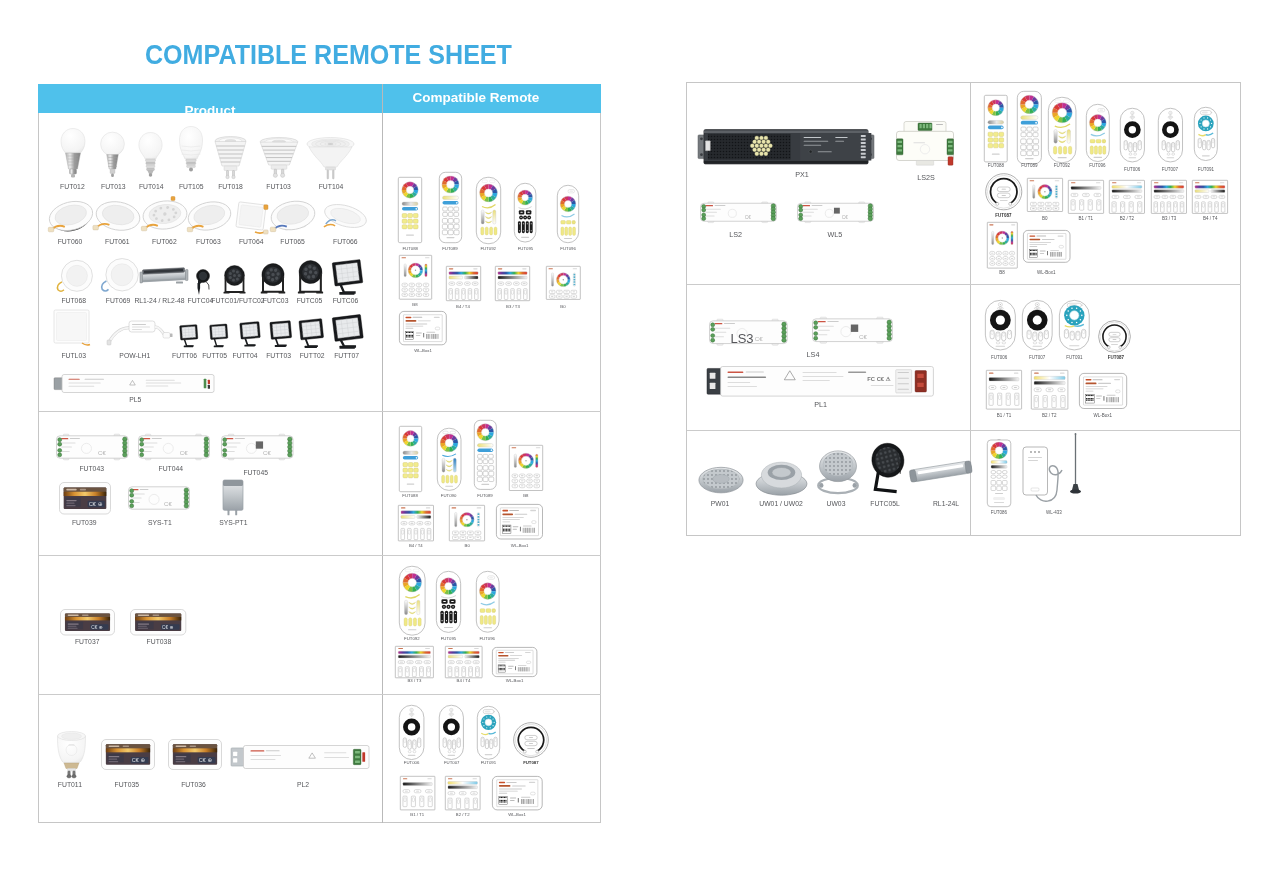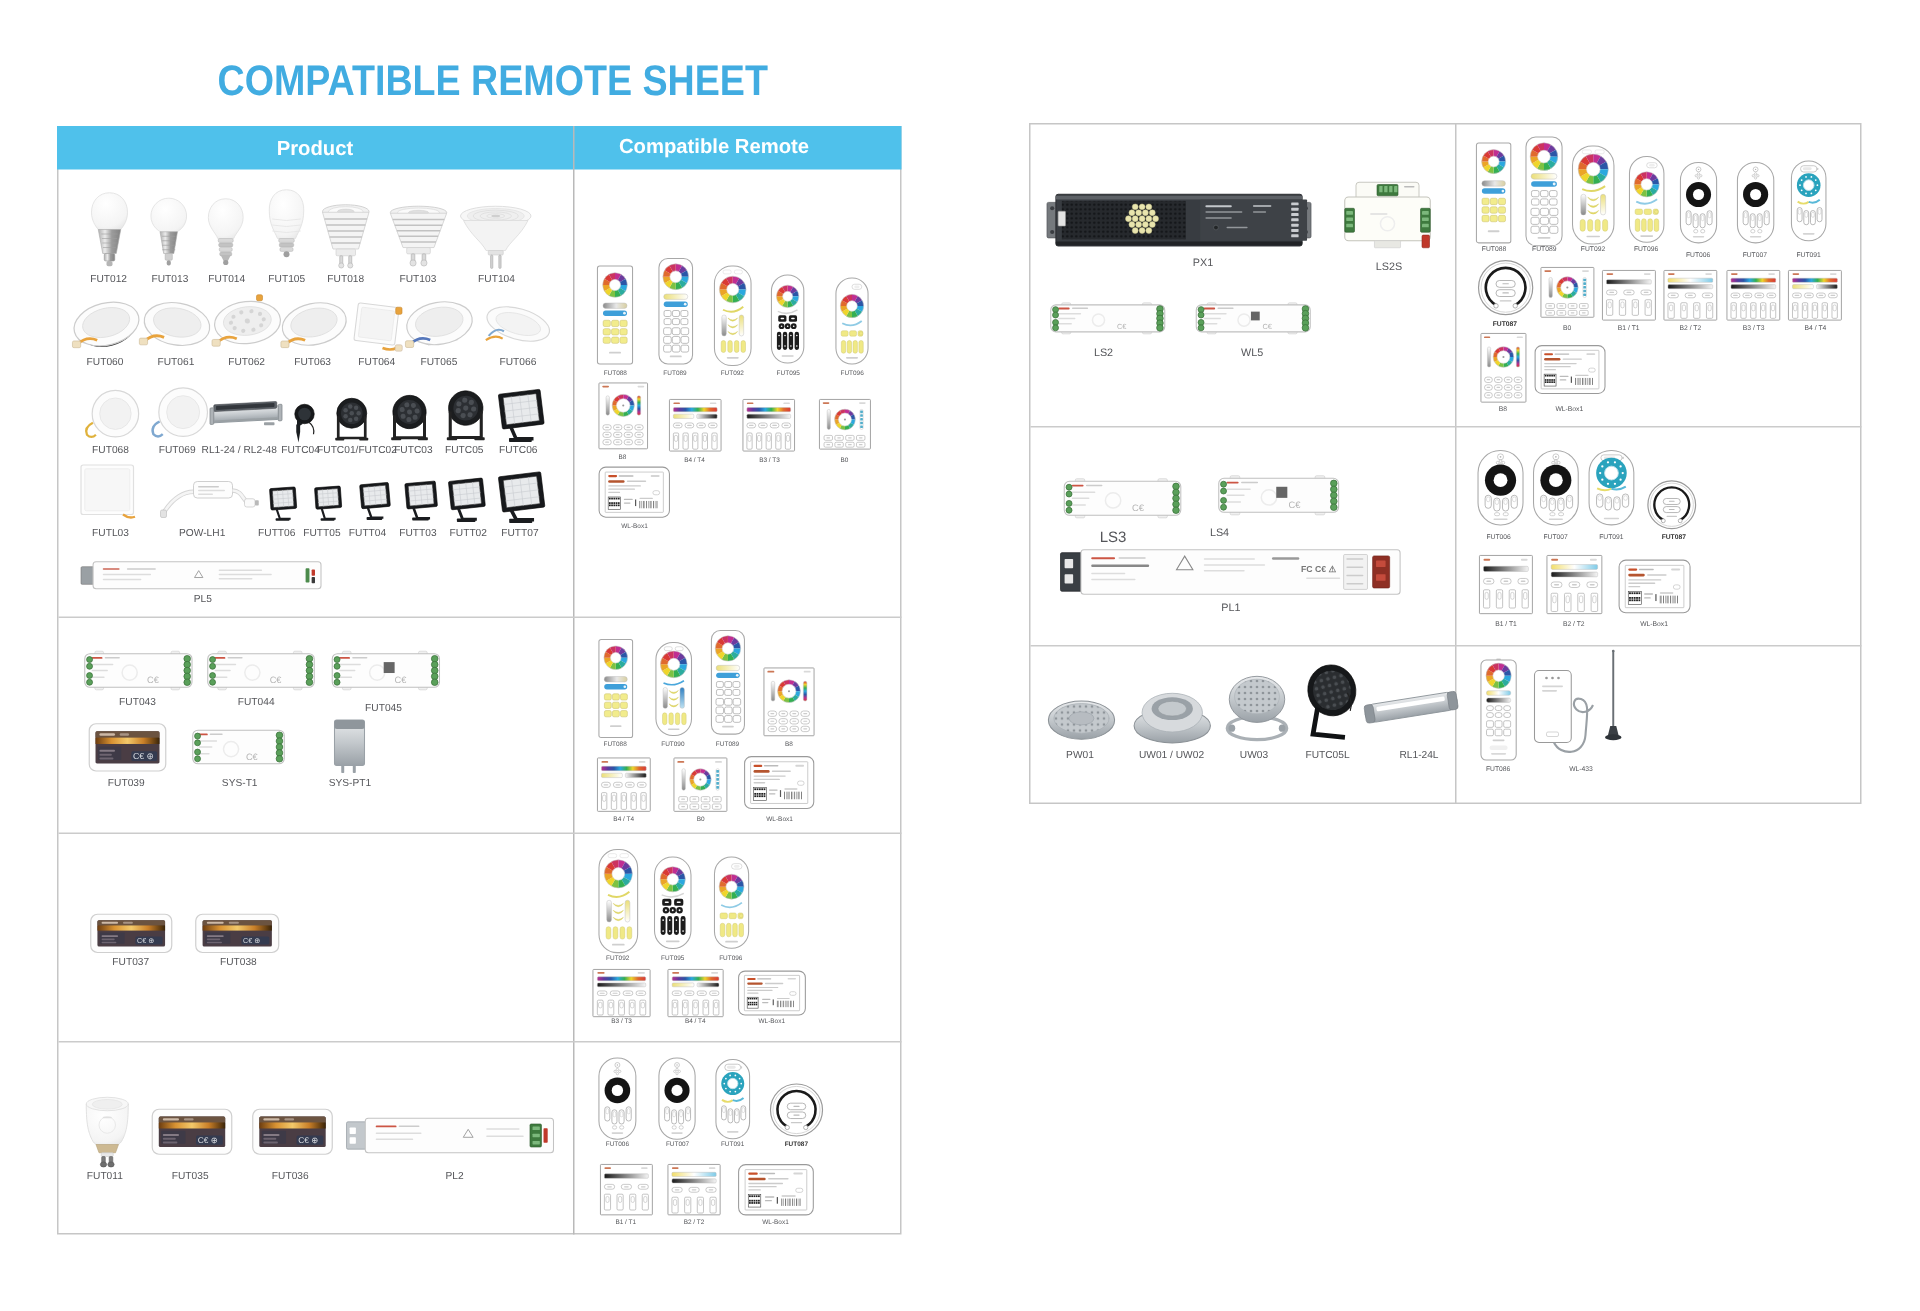--- a/index.html
+++ b/index.html
@@ -95,21 +95,21 @@
 </pattern>
 </defs>
   </svg>
 <div class="a" style="left:145px;top:38px;font-size:28.5px;font-weight:700;color:#41ACE1;transform:scaleX(0.88);transform-origin:0 0">COMPATIBLE REMOTE SHEET</div>
 <div class="a" style="left:38px;top:84px;width:563px;height:739px;border:1px solid #c6c6c6"></div>
 <div class="a" style="left:38px;top:84px;width:563px;height:29px;background:#4FC1EB"></div>
 <div class="a" style="left:382px;top:84px;width:1px;height:739px;background:#b9b9b9"></div>
 <div class="a" style="left:39px;top:411px;width:562px;height:1px;background:#cbcbcb"></div>
 <div class="a" style="left:39px;top:555px;width:562px;height:1px;background:#cbcbcb"></div>
 <div class="a" style="left:39px;top:694px;width:562px;height:1px;background:#cbcbcb"></div>
-<div class="a lb" style="left:38px;top:92px;width:344px;font-size:13.5px;font-weight:700;color:#fff">Product</div>
+<div class="a lb" style="left:38px;top:104px;width:344px;font-size:13.5px;font-weight:700;color:#fff">Product</div>
 <div class="a lb" style="left:382px;top:91px;width:188px;font-size:13.5px;font-weight:700;color:#fff">Compatible Remote</div>
 <div class="a" style="left:686px;top:82px;width:555px;height:454px;border:1px solid #c6c6c6"></div>
 <div class="a" style="left:970px;top:82px;width:1px;height:454px;background:#c6c6c6"></div>
 <div class="a" style="left:687px;top:284px;width:554px;height:1px;background:#cbcbcb"></div>
 <div class="a" style="left:687px;top:430px;width:554px;height:1px;background:#cbcbcb"></div>
 <svg class="a" style="left:58px;top:127.5px;overflow:visible" width="30" height="52">
     <path d="M15,0.5 C22,0.5 27,6 27,13.5 C27,19 24.5,22.5 22.5,25 L7.5,25 C5.5,22.5 3,19 3,13.5 C3,6 8,0.5 15,0.5 Z" fill="url(#bulbw)" stroke="#ddd" stroke-width="0.5" transform="scale(1.0,1.0)"></path>
     <path d="M7.5,25 L22.5,25 L19.5,41 L10.5,41 Z" fill="url(#silv)" stroke="#aaa" stroke-width="0.4" transform="scale(1.0,1.0)"></path>
     <line x1="9.559999999999999" y1="28.0" x2="20.44" y2="28.0" stroke="#9d9d9d" stroke-width="0.4"></line>
     <line x1="9.92" y1="31.0" x2="20.080000000000002" y2="31.0" stroke="#9d9d9d" stroke-width="0.4"></line>
@@ -2607,21 +2607,21 @@
 <div class="lb" style="left:1124.9px;top:167.5px;width:90px;font-size:4.5px;color:#55565A;font-weight:400">FUT007</div>
 <div class="lb" style="left:1160.8px;top:167.5px;width:90px;font-size:4.5px;color:#55565A;font-weight:400">FUT091</div>
 <div class="lb" style="left:958.3px;top:214px;width:90px;font-size:4.5px;color:#333;font-weight:700">FUT087</div>
 <div class="lb" style="left:999.7px;top:216.5px;width:90px;font-size:4.5px;color:#55565A;font-weight:400">B0</div>
 <div class="lb" style="left:1040.8px;top:216.5px;width:90px;font-size:4.5px;color:#55565A;font-weight:400">B1 / T1</div>
 <div class="lb" style="left:1081.9px;top:216.5px;width:90px;font-size:4.5px;color:#55565A;font-weight:400">B2 / T2</div>
 <div class="lb" style="left:1124.1px;top:216.5px;width:90px;font-size:4.5px;color:#55565A;font-weight:400">B3 / T3</div>
 <div class="lb" style="left:1165.3px;top:216.5px;width:90px;font-size:4.5px;color:#55565A;font-weight:400">B4 / T4</div>
 <div class="lb" style="left:956.9px;top:271px;width:90px;font-size:4.5px;color:#55565A;font-weight:400">B8</div>
 <div class="lb" style="left:1001.2px;top:271px;width:90px;font-size:4.5px;color:#55565A;font-weight:400">WL-Box1</div>
-<div class="lb" style="left:697.0px;top:353px;width:90px;font-size:10px;color:#55565A;font-weight:400">LS3</div>
+<div class="lb" style="left:697.0px;top:332px;width:90px;font-size:13px;color:#55565A;font-weight:400">LS3</div>
 <div class="lb" style="left:768px;top:350.5px;width:90px;font-size:7.2px;color:#55565A;font-weight:400">LS4</div>
 <div class="lb" style="left:775.6px;top:400.5px;width:90px;font-size:7.2px;color:#55565A;font-weight:400">PL1</div>
 <div class="lb" style="left:954.1px;top:355.5px;width:90px;font-size:4.5px;color:#55565A;font-weight:400">FUT006</div>
 <div class="lb" style="left:992.1px;top:355.5px;width:90px;font-size:4.5px;color:#55565A;font-weight:400">FUT007</div>
 <div class="lb" style="left:1029.3px;top:355.5px;width:90px;font-size:4.5px;color:#55565A;font-weight:400">FUT091</div>
 <div class="lb" style="left:1070.9px;top:355.5px;width:90px;font-size:4.5px;color:#333;font-weight:700">FUT087</div>
 <div class="lb" style="left:959.0px;top:413.5px;width:90px;font-size:4.5px;color:#55565A;font-weight:400">B1 / T1</div>
 <div class="lb" style="left:1004.2px;top:413.5px;width:90px;font-size:4.5px;color:#55565A;font-weight:400">B2 / T2</div>
 <div class="lb" style="left:1057.7px;top:413.5px;width:90px;font-size:4.5px;color:#55565A;font-weight:400">WL-Box1</div>
 <div class="lb" style="left:675.0px;top:499.5px;width:90px;font-size:6.8px;color:#55565A;font-weight:400">PW01</div>

